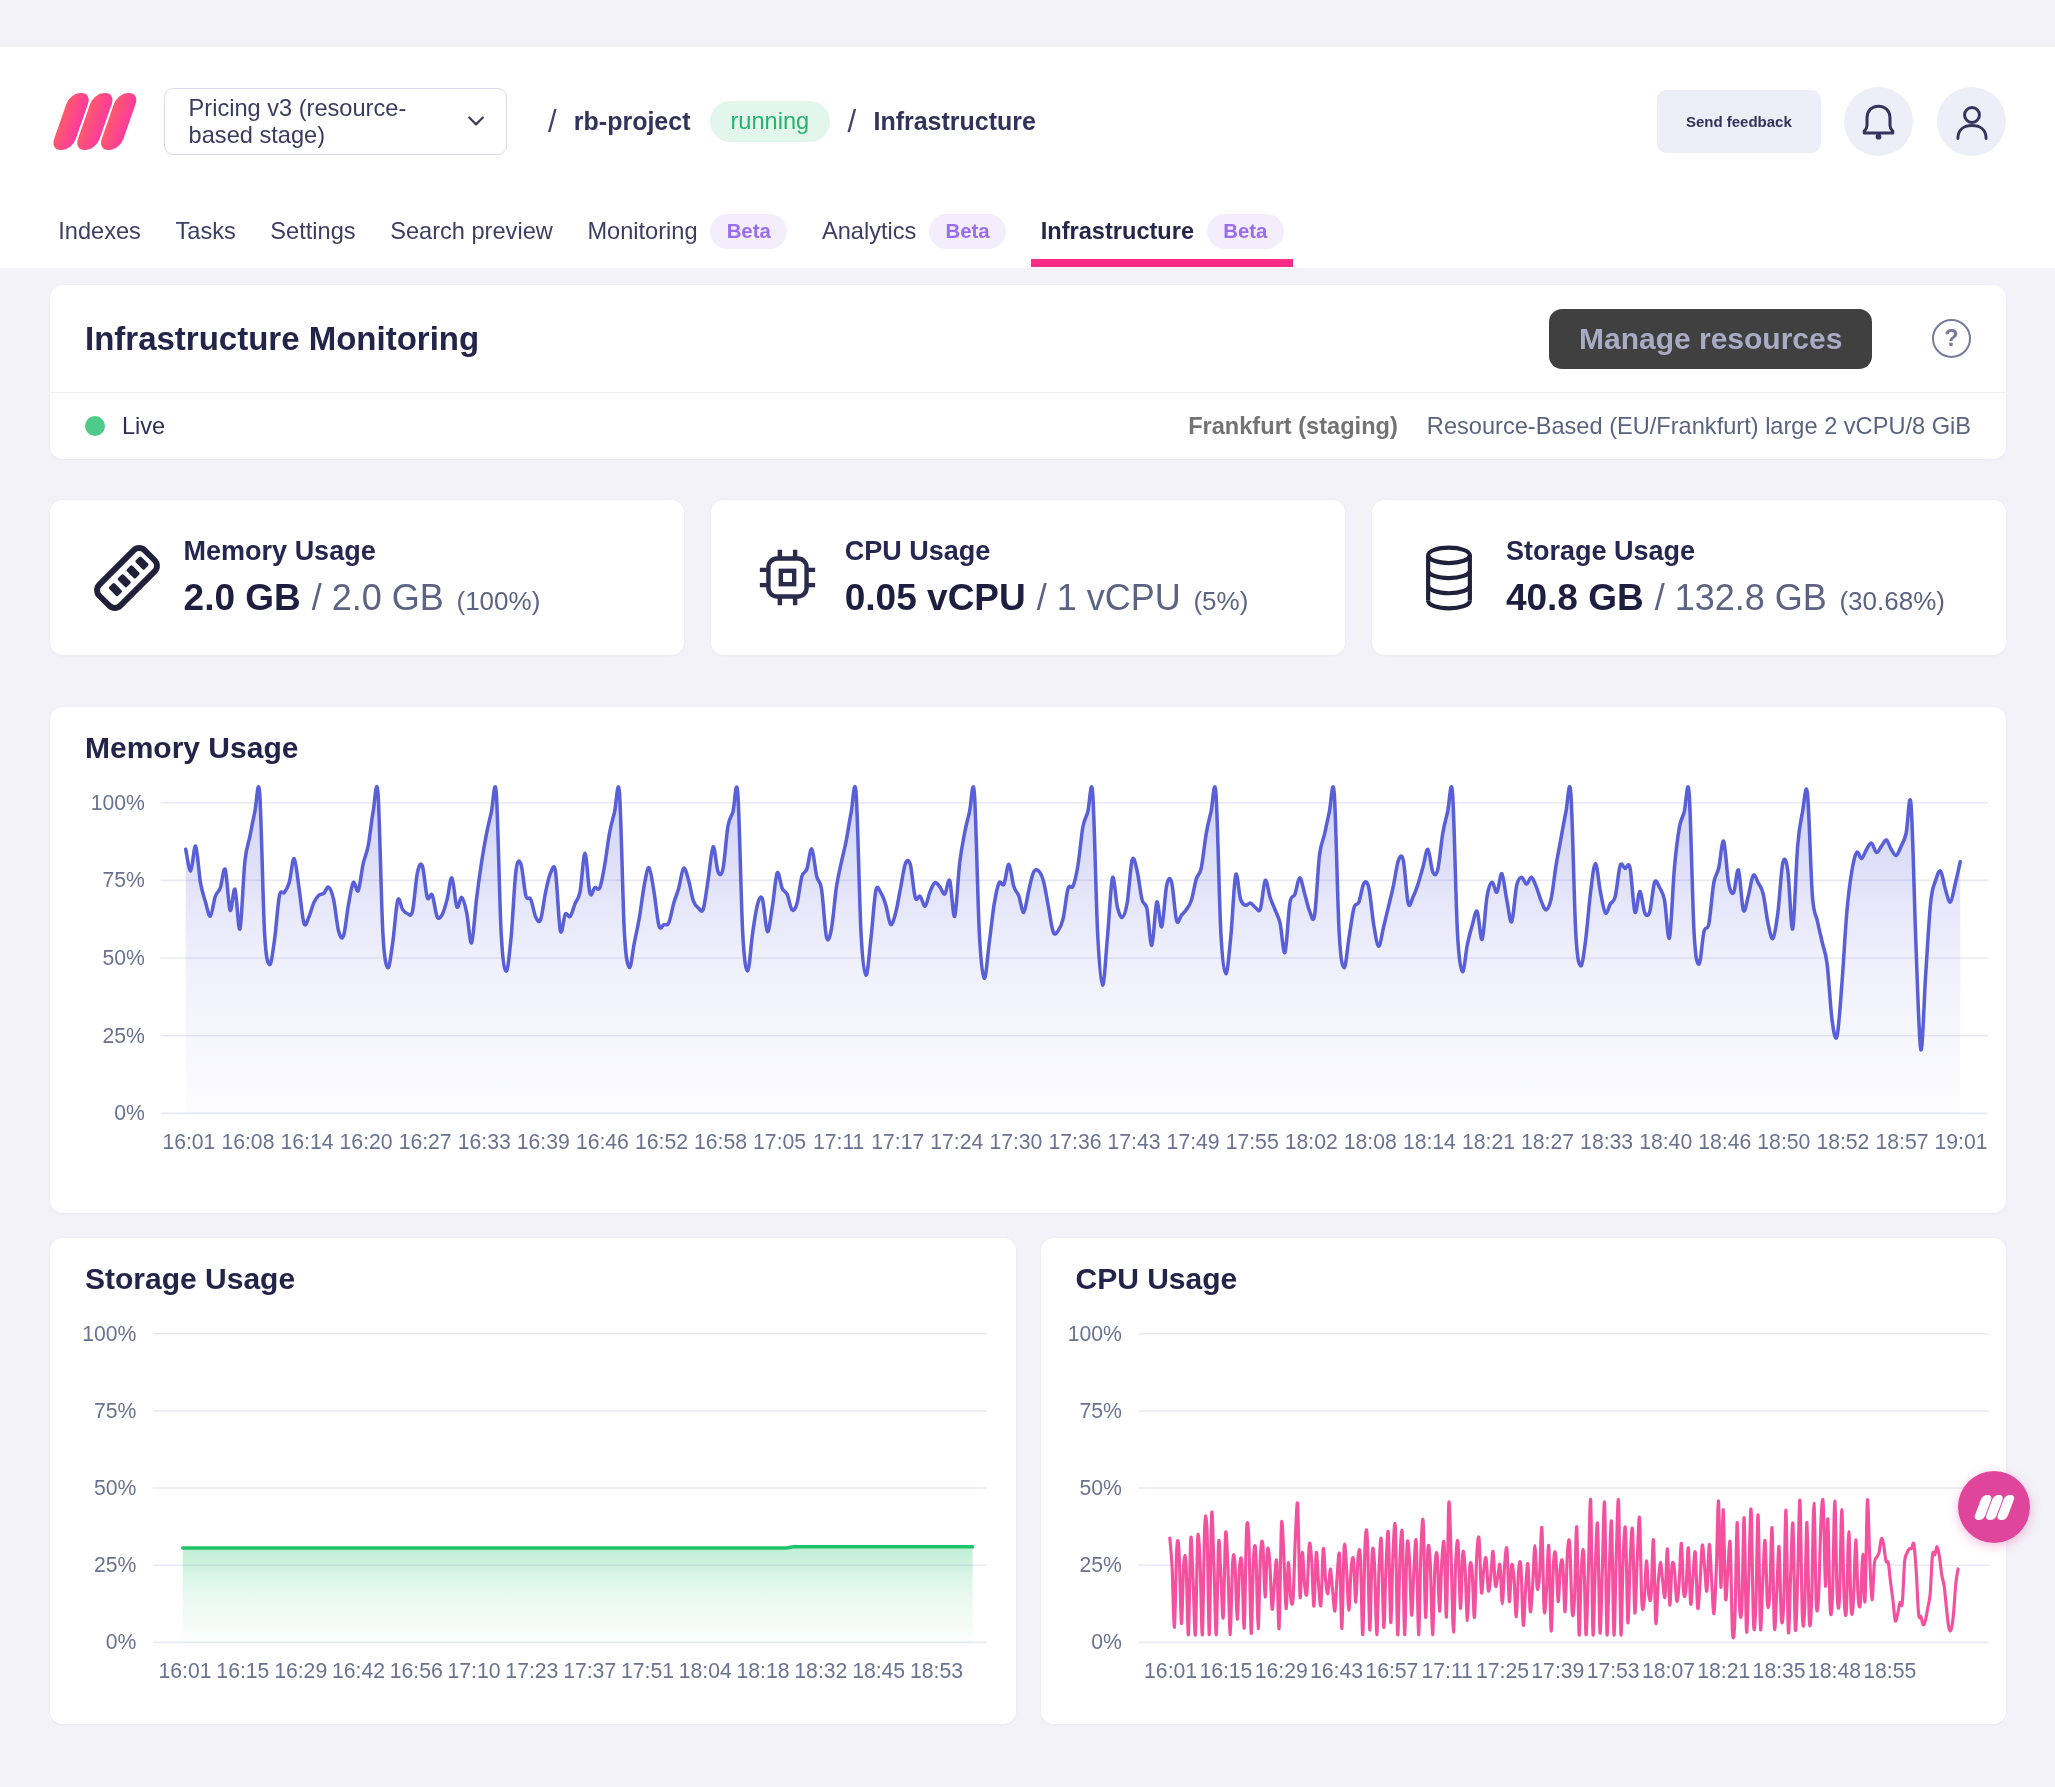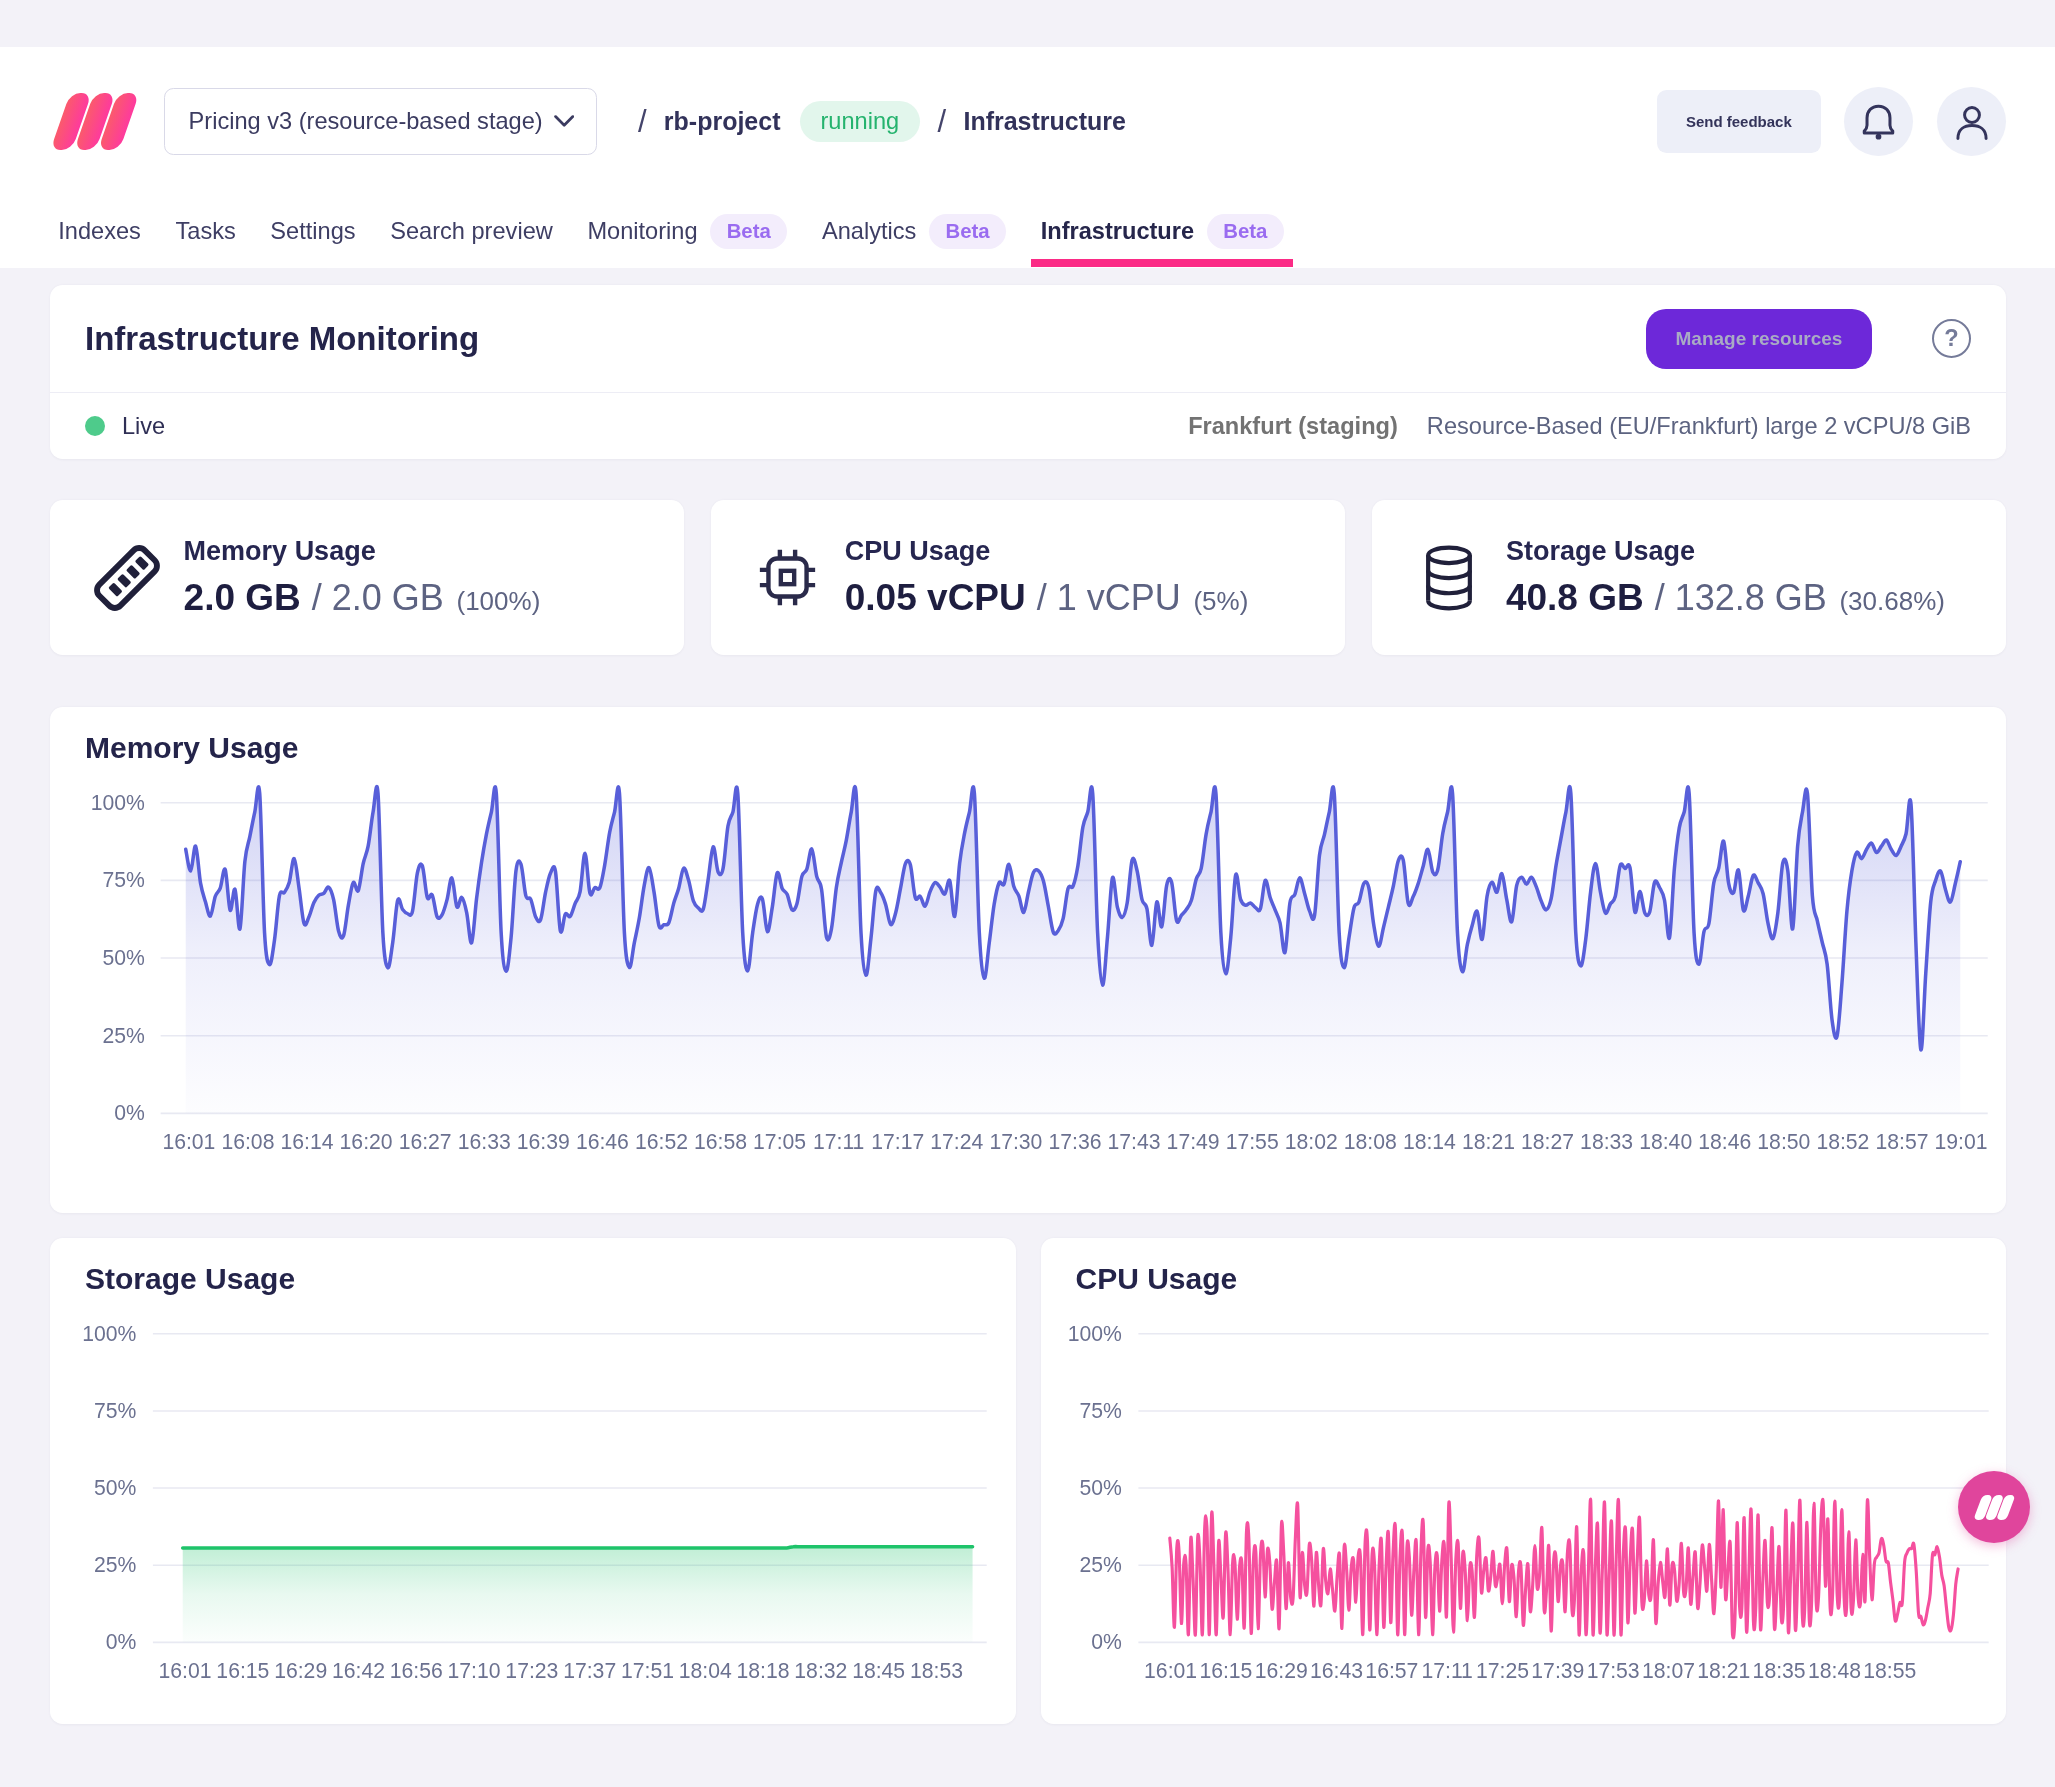--- a/index.html
+++ b/index.html
@@ -8,21 +8,21 @@
     background: #f3f2f8;
     font-family: "Liberation Sans", "DejaVu Sans", sans-serif;
     color: #26264b;
     overflow: hidden;
     position: relative;
   }
   .header { margin-top: 47px; background: #ffffff; height: 221px; }
   .header-row1 { display: flex; align-items: center; height: 149px; padding: 0 50px; }
   .logo-svg { width: 88px; height: 57px; display: block; }
   .project-select {
-    margin-left: 26px; width: 433px; height: 67px;
+    margin-left: 26px; width: 343px; height: 67px;
     border: 1.6px solid #d9d9e8; border-radius: 9.4px; background: #fff;
     display: flex; align-items: center; justify-content: space-between;
     padding: 0 22px 0 23.6px; font-size: 23.6px; color: #3b3b60; cursor: pointer;
   }
   .breadcrumb { display: flex; align-items: center; margin-left: 23.6px; font-size: 24px; }
   .crumb-sep { color: #44446b; font-size: 31px; font-weight: 300; padding: 0 17.3px; }
   .crumb-project, .crumb-section { font-weight: 700; color: #32325a; font-size: 25px; }
   .pill-running {
     background: #e2f6ec; color: #25b36e; font-size: 23.6px;
     padding: 7px 21px; border-radius: 784px; margin-left: 19px;
@@ -49,22 +49,22 @@
   }
   .pill-beta {
     background: #f3edfc; color: #9a6cf0; font-weight: 700; font-size: 20.4px;
     padding: 6.3px 16.5px; border-radius: 784px; white-space: nowrap;
   }
   .content { padding: 17.3px 50px 0; }
   .card { background: #ffffff; border-radius: 12.6px; box-shadow: 0 0.8px 2.4px rgba(30,30,70,0.05); }
   .panel-head { height: 107px; display: flex; align-items: center; padding: 0 35px; gap: 36px; }
   .panel-title { font-size: 33px; font-weight: 700; color: #24244a; }
   .btn-manage {
-    margin-left: auto; height: 60px; padding: 0 30px; border: none; border-radius: 20px;
-    background: #6d28d9; color: #a9abc4; font-family: inherit; font-weight: 700; font-size: 19px;
+    margin-left: auto; height: 60px; padding: 0 30px; border: none; border-radius: 13px;
+    background: #404040; color: #a9abc4; font-family: inherit; font-weight: 700; font-size: 30px;
     display: flex; align-items: center; cursor: default;
   }
   .help-circle {
     margin-left: 23.6px; width: 39px; height: 39px; border-radius: 50%;
     border: 2.4px solid #757b99; color: #757b99; background: none; cursor: pointer;
     display: flex; align-items: center; justify-content: center;
     font-size: 23.6px; font-weight: 700; font-family: inherit;
   }
   .panel-live { height: 67px; border-top: 1.6px solid #ededf5; display: flex; align-items: center; padding: 0 35px; font-size: 23.6px; }
   .live-dot { width: 20.4px; height: 20.4px; border-radius: 50%; background: #4ecb8b; margin-right: 16.5px; }

